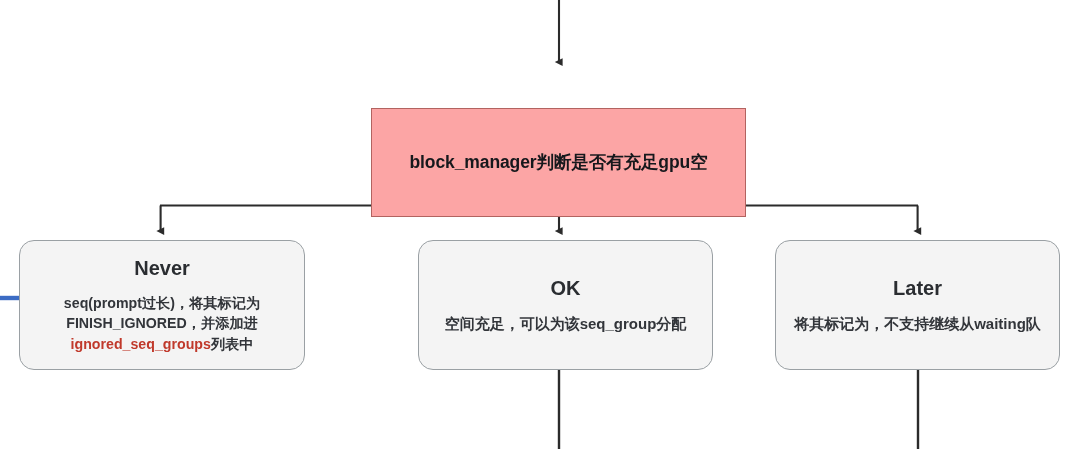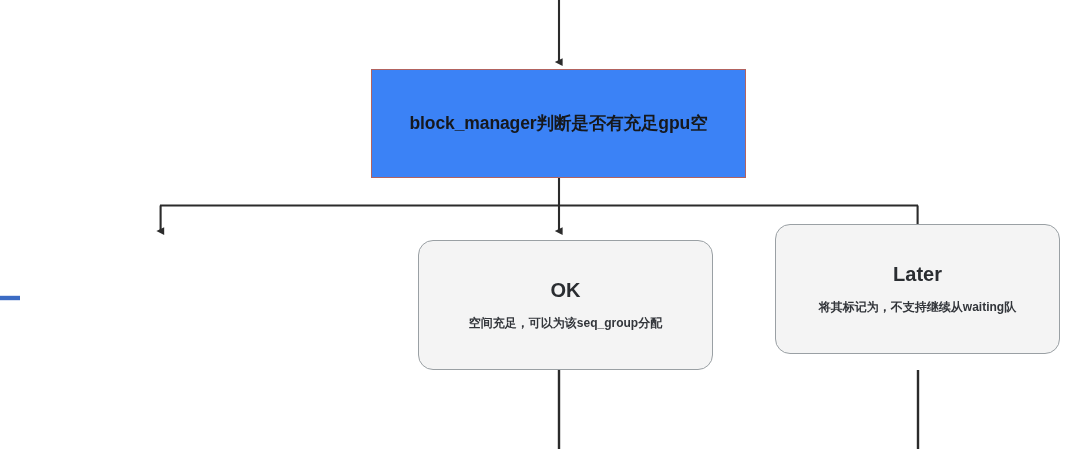--- a/index.html
+++ b/index.html
@@ -31,23 +31,24 @@
     box-sizing: border-box;
     display: flex;
     flex-direction: column;
     align-items: center;
     justify-content: center;
     text-align: center;
   }
 
   
   .node-pink {
-    background: #3b82f6;
+    background: #fca5a5;
     border: 1.6px solid #b26360;
     border-radius: 0;
+    margin-top: 39px;
   }
   .node-pink .node-body {
     font-size: 17.5px;
     font-weight: bold;
     color: #16181c;
     line-height: 1.42;
     letter-spacing: -0.1px;
     padding: 0 9px;
   }
 
@@ -65,21 +66,21 @@
     margin-bottom: 13px;
   }
   .node-gray .node-desc {
     font-size: 14.2px;
     font-weight: bold;
     color: #32353a;
     line-height: 1.45;
     padding: 0 7px;
   }
   .node-gray .node-desc.small {
-    font-size: 12px;
+    font-size: 15px;
   }
   .accent-red {
     color: #c0392b;
   }
 </style>
 </head>
 <body>
 
 <div id="canvas">
 
@@ -114,28 +115,36 @@
       <line x1="-2" y1="298" x2="20" y2="298" stroke="#3c6cc4" stroke-width="4.4"></line>
     </g>
   </svg>
 
   <div class="node node-pink" style="left:371px; top:69px; width:375px; height:109px;">
     <div class="node-body">
       <div>block_manager判断是否有充足gpu空</div>
     </div>
   </div>
 
+  <div class="node node-gray" style="left:19px; top:240px; width:286px; height:130px;">
+    <div class="node-title">Never</div>
+    <div class="node-desc">
+      <div>seq(prompt过长)，将其标记为</div>
+      <div>FINISH_IGNORED，并添加进</div>
+      <div><span class="accent-red">ignored_seq_groups</span><span>列表中</span></div>
+    </div>
+  </div>
 
   <div class="node node-gray" style="left:418px; top:240px; width:295px; height:130px;">
     <div class="node-title">OK</div>
     <div class="node-desc small">
       <div>空间充足，可以为该seq_group分配</div>
     </div>
   </div>
 
-  <div class="node node-gray" style="left:775px; top:224px; width:285px; height:130px;text-align:right;">
+  <div class="node node-gray" style="left:775px; top:240px; width:285px; height:130px;text-align:right;">
     <div class="node-title">Later</div>
     <div class="node-desc small">
       <div>将其标记为，不支持继续从waiting队</div>
     </div>
   </div>
 
 </div>
 
 </body></html>

